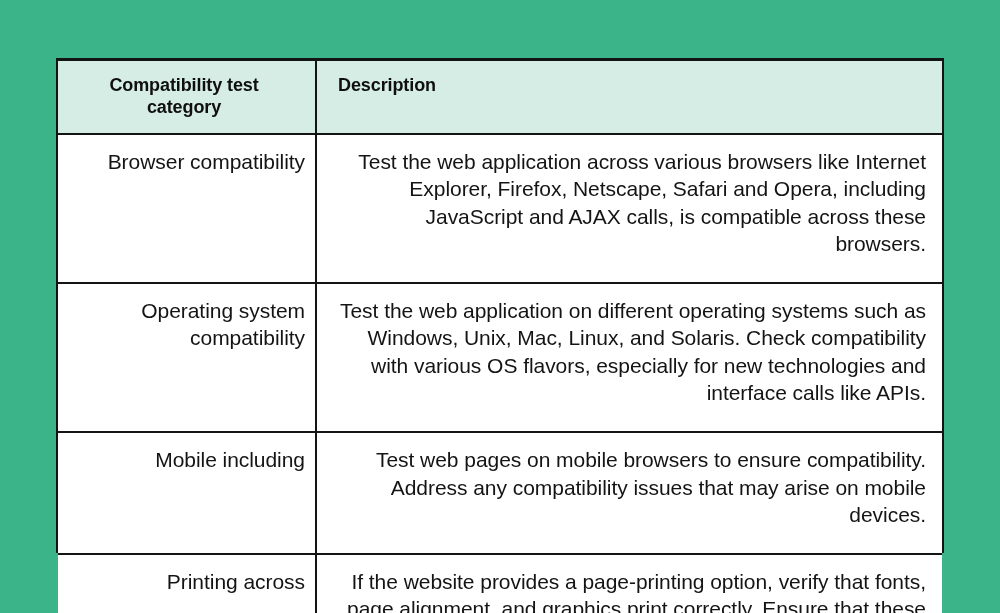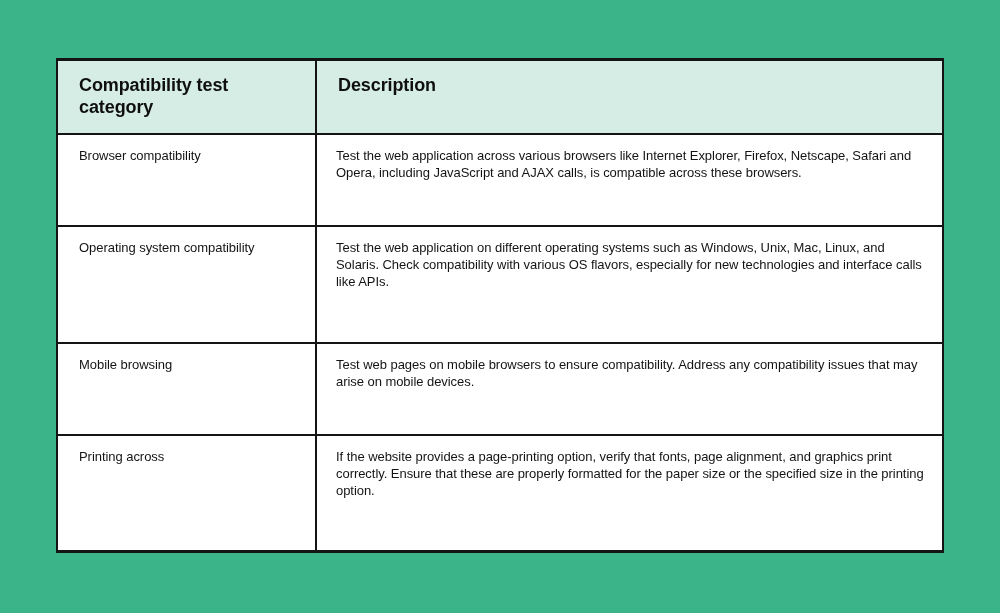--- a/index.html
+++ b/index.html
@@ -57,46 +57,47 @@
     line-height: 1.22;
     color: #0f0f0f;
     letter-spacing: -0.1px;
     border-bottom: 2px solid #141414;
     padding: 14px 14px 14px 21px;
     box-sizing: border-box;
   }
   thead th.th-category {
     border-right: 2px solid #141414;
     padding-right: 26px;
+    text-align: center;
   }
   thead th.th-description {
   }
 
   
   tbody td {
     vertical-align: top;
-    text-align: left;
-    font-size: 13px;
+    text-align: right;
+    font-size: 21px;
     font-weight: normal;
     line-height: 1.30;
     color: #141414;
     letter-spacing: -0.05px;
     box-sizing: border-box;
     background: #ffffff;
   }
   tbody tr + tr td {
     border-top: 2px solid #141414;
     margin-top: 36px;
   }
   tbody td.cell-category {
     border-right: 2px solid #141414;
     padding: 13px 10px 16px 21px;
   }
   tbody td.cell-description {
-    padding: 13px 16px 16px 19px;
+    padding: 13px 16px 25px 19px;
   }
 
   .cell-text {
     display: block;
     white-space: pre-line;
   }
 </style>
 </head>
 <body>
 
@@ -126,21 +127,21 @@
         <tr>
           <td class="cell-category">
             <span class="cell-text">Operating system compatibility</span>
           </td>
           <td class="cell-description">
             <span class="cell-text">Test the web application on different operating systems such as Windows, Unix, Mac, Linux, and Solaris. Check compatibility with various OS flavors, especially for new technologies and interface calls like APIs.</span>
           </td>
         </tr>
         <tr>
           <td class="cell-category">
-            <span class="cell-text">Mobile browsing</span>
+            <span class="cell-text">Mobile including</span>
           </td>
           <td class="cell-description">
             <span class="cell-text">Test web pages on mobile browsers to ensure compatibility. Address any compatibility issues that may arise on mobile devices.</span>
           </td>
         </tr>
         <tr>
           <td class="cell-category">
             <span class="cell-text">Printing across</span>
           </td>
           <td class="cell-description">

